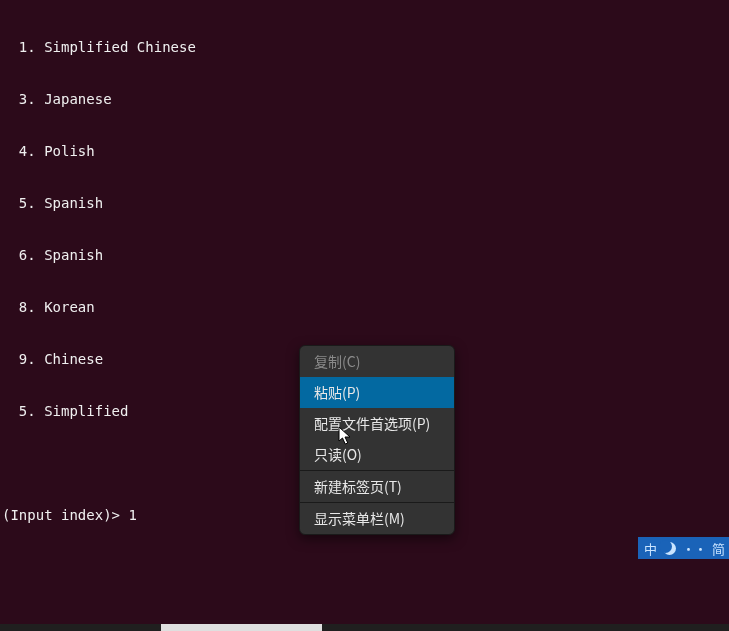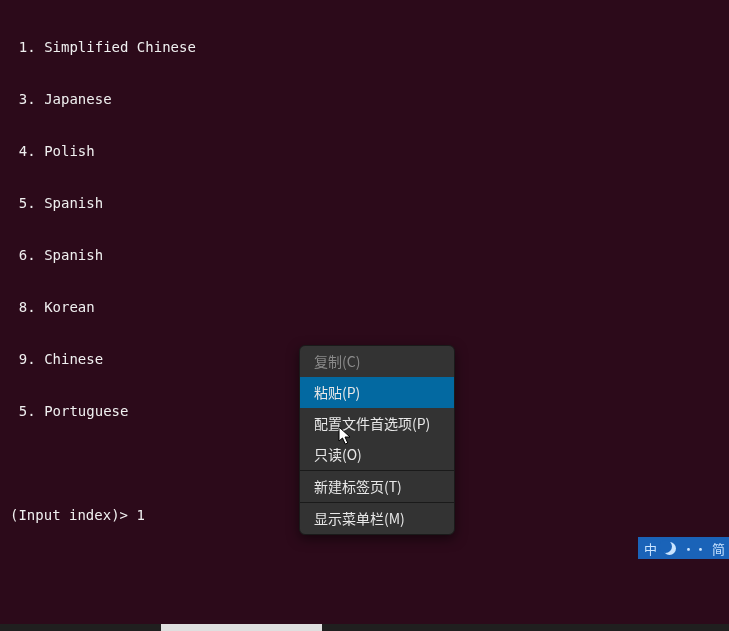--- a/index.html
+++ b/index.html
@@ -9,21 +9,21 @@
     font-family: "DejaVu Sans Mono", "Liberation Mono", monospace;
     font-size: 14px;
     color: #f0f0f0;
     position: relative;
   }
   .terminal {
     padding: 8px 2px;
     line-height: 26px;
     white-space: pre;
   }
-  .line { display: block; margin-left: 8px; }
+  .line { display: block; }
   .ol-item { display: block; }
   .num { display: inline-block; width: 2ch; text-align: right; }
   
   .ctxmenu {
     position: absolute;
     left: 299px;
     top: 345px;
     width: 156px;
     background: #333333;
     border: 1px solid #1a1a1a;
@@ -106,21 +106,21 @@
 <body>
 
 <div class="terminal">
 <span class="ol-item"> <span class="num">1</span>. <span>Simplified Chinese</span></span>
 <span class="ol-item"> <span class="num">3</span>. <span>Japanese</span></span>
 <span class="ol-item"> <span class="num">4</span>. <span>Polish</span></span>
 <span class="ol-item"> <span class="num">5</span>. <span>Spanish</span></span>
 <span class="ol-item"> <span class="num">6</span>. <span>Spanish</span></span>
 <span class="ol-item"> <span class="num">8</span>. <span>Korean</span></span>
 <span class="ol-item"> <span class="num">9</span>. <span>Chinese</span></span>
-<span class="ol-item"> <span class="num">5</span>. <span>Portuguese</span></span>
+<span class="ol-item"> <span class="num">5</span>. <span>Simplified</span></span>
 <span class="line"> </span>
 <span class="line"><span>(Input index)&gt; </span><span>1</span></span>
 
 
 
 
 
 
 
 

